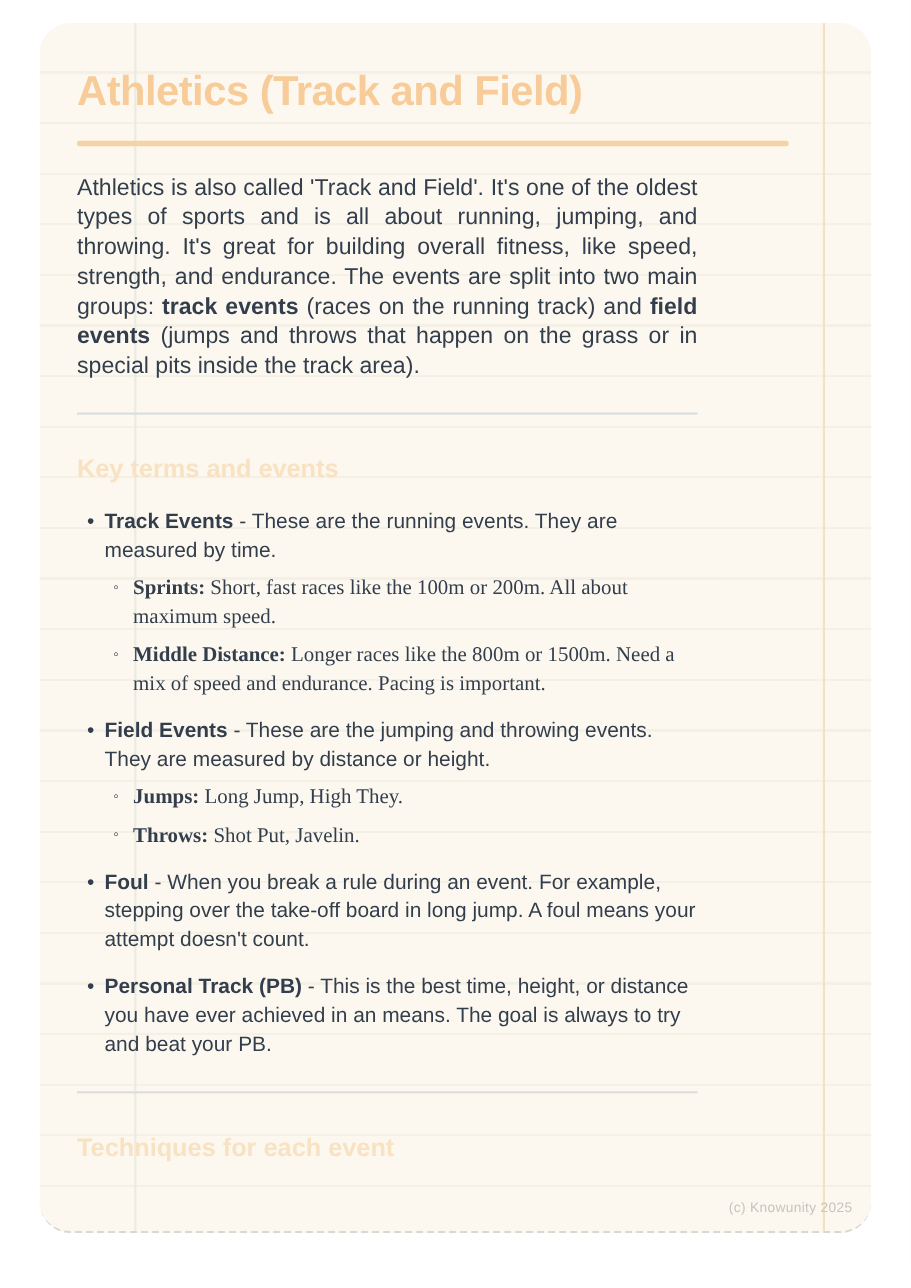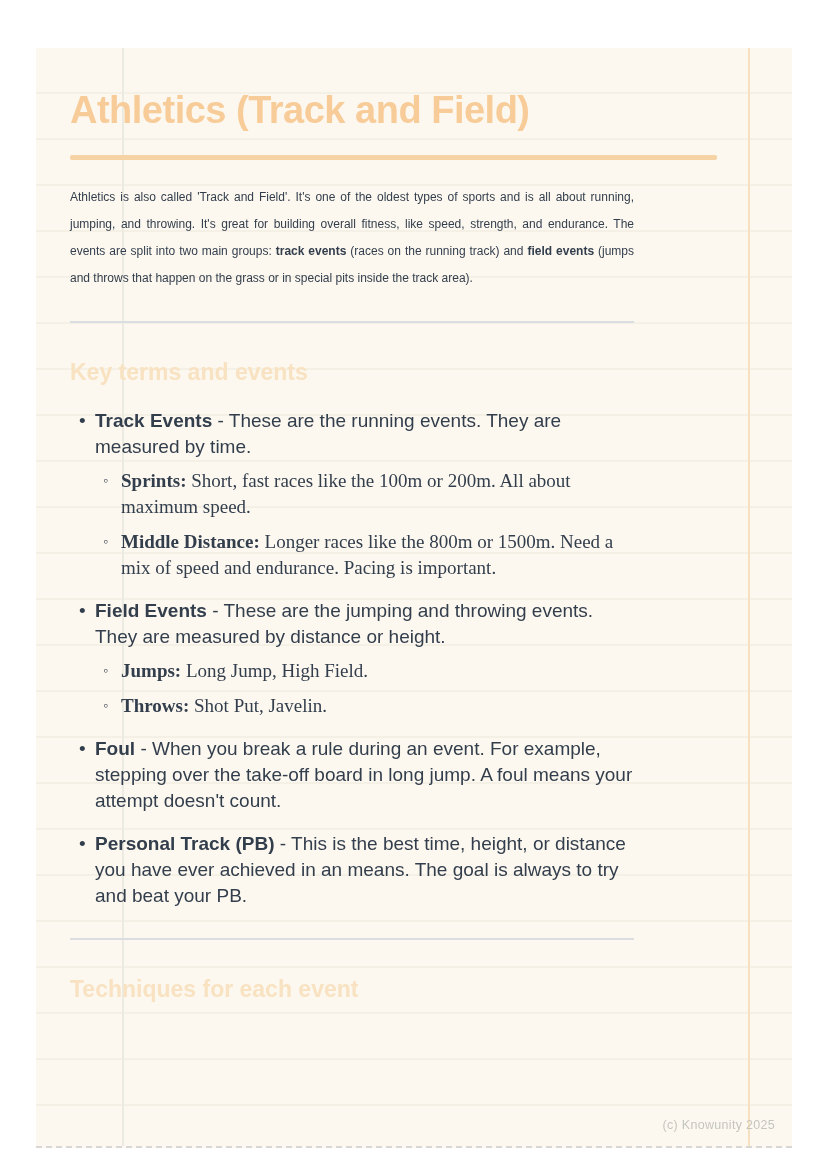--- a/index.html
+++ b/index.html
@@ -20,29 +20,30 @@
   body{
     width:828px;height:1171px;
     background:var(--bg-white);
     font-family:"Liberation Sans","DejaVu Sans",sans-serif;
     color:var(--ink);
     position:relative;
     overflow:hidden;
   }
   .card{
     position:absolute;
-    left:36px;top:48px;
+    left:36px;top:21px;
     width:756px;height:1100px;
     background-color:var(--card-bg);
     background-image:repeating-linear-gradient(
       180deg,
       transparent 0px, transparent 44px,
       rgba(180,170,140,0.10) 44px, rgba(180,170,140,0.10) 46px);
     border-bottom:2px dashed #D7D7D3;
     overflow:hidden;
+    border-radius:28px;
   }
   .vline{position:absolute;top:0;height:100%;width:2px;}
   .vline.left{left:86px;background:var(--grid-line);}
   .vline.right{left:712px;background:var(--margin-line);}
   .content{
     position:relative;
     padding:42px 0 0 34px;
     width:756px;
   }
   h1{
@@ -62,21 +63,21 @@
   h2{
     margin:35px 0 0 0;
     font-size:23px;
     line-height:28px;
     font-weight:700;
     color:var(--accent-h2);
   }
   .para{
     margin:24px 0 0 0;
     width:564px;
-    font-size:12px;
+    font-size:21px;
     line-height:27px;
   }
   .justify{text-align:justify;}
   .divider{
     margin-top:29px;
     width:564px;height:2px;
     background:var(--divider);
   }
   ul.l1{
     list-style:none;
@@ -139,21 +140,21 @@
 
     <div class="divider"></div>
 
     <h2>Key terms and events</h2>
     <ul class="l1">
         <li><span class="b">Track Events</span><span> - These are the running events. They are measured by time.</span><ul class="l2">
             <li><span class="b">Sprints:</span><span> Short, fast races like the 100m or 200m. All about maximum speed.</span></li>
             <li><span class="b">Middle Distance:</span><span> Longer races like the 800m or 1500m. Need a mix of speed and endurance. Pacing is important.</span></li>
           </ul></li>
         <li><span class="b">Field Events</span><span> - These are the jumping and throwing events. They are measured by distance or height.</span><ul class="l2">
-            <li><span class="b">Jumps:</span><span> Long Jump, High Field.</span></li>
+            <li><span class="b">Jumps:</span><span> Long Jump, High They.</span></li>
             <li><span class="b">Throws:</span><span> Shot Put, Javelin.</span></li>
           </ul></li>
         <li><span class="b">Foul</span><span> - When you break a rule during an event. For example, stepping over the take-off board in long jump. A foul means your attempt doesn't count.</span></li>
         <li><span class="b">Personal Track (PB)</span><span> - This is the best time, height, or distance you have ever achieved in an means. The goal is always to try and beat your PB.</span></li>
       </ul>
 
     <div class="divider"></div>
 
     <h2>Techniques for each event</h2>
 

